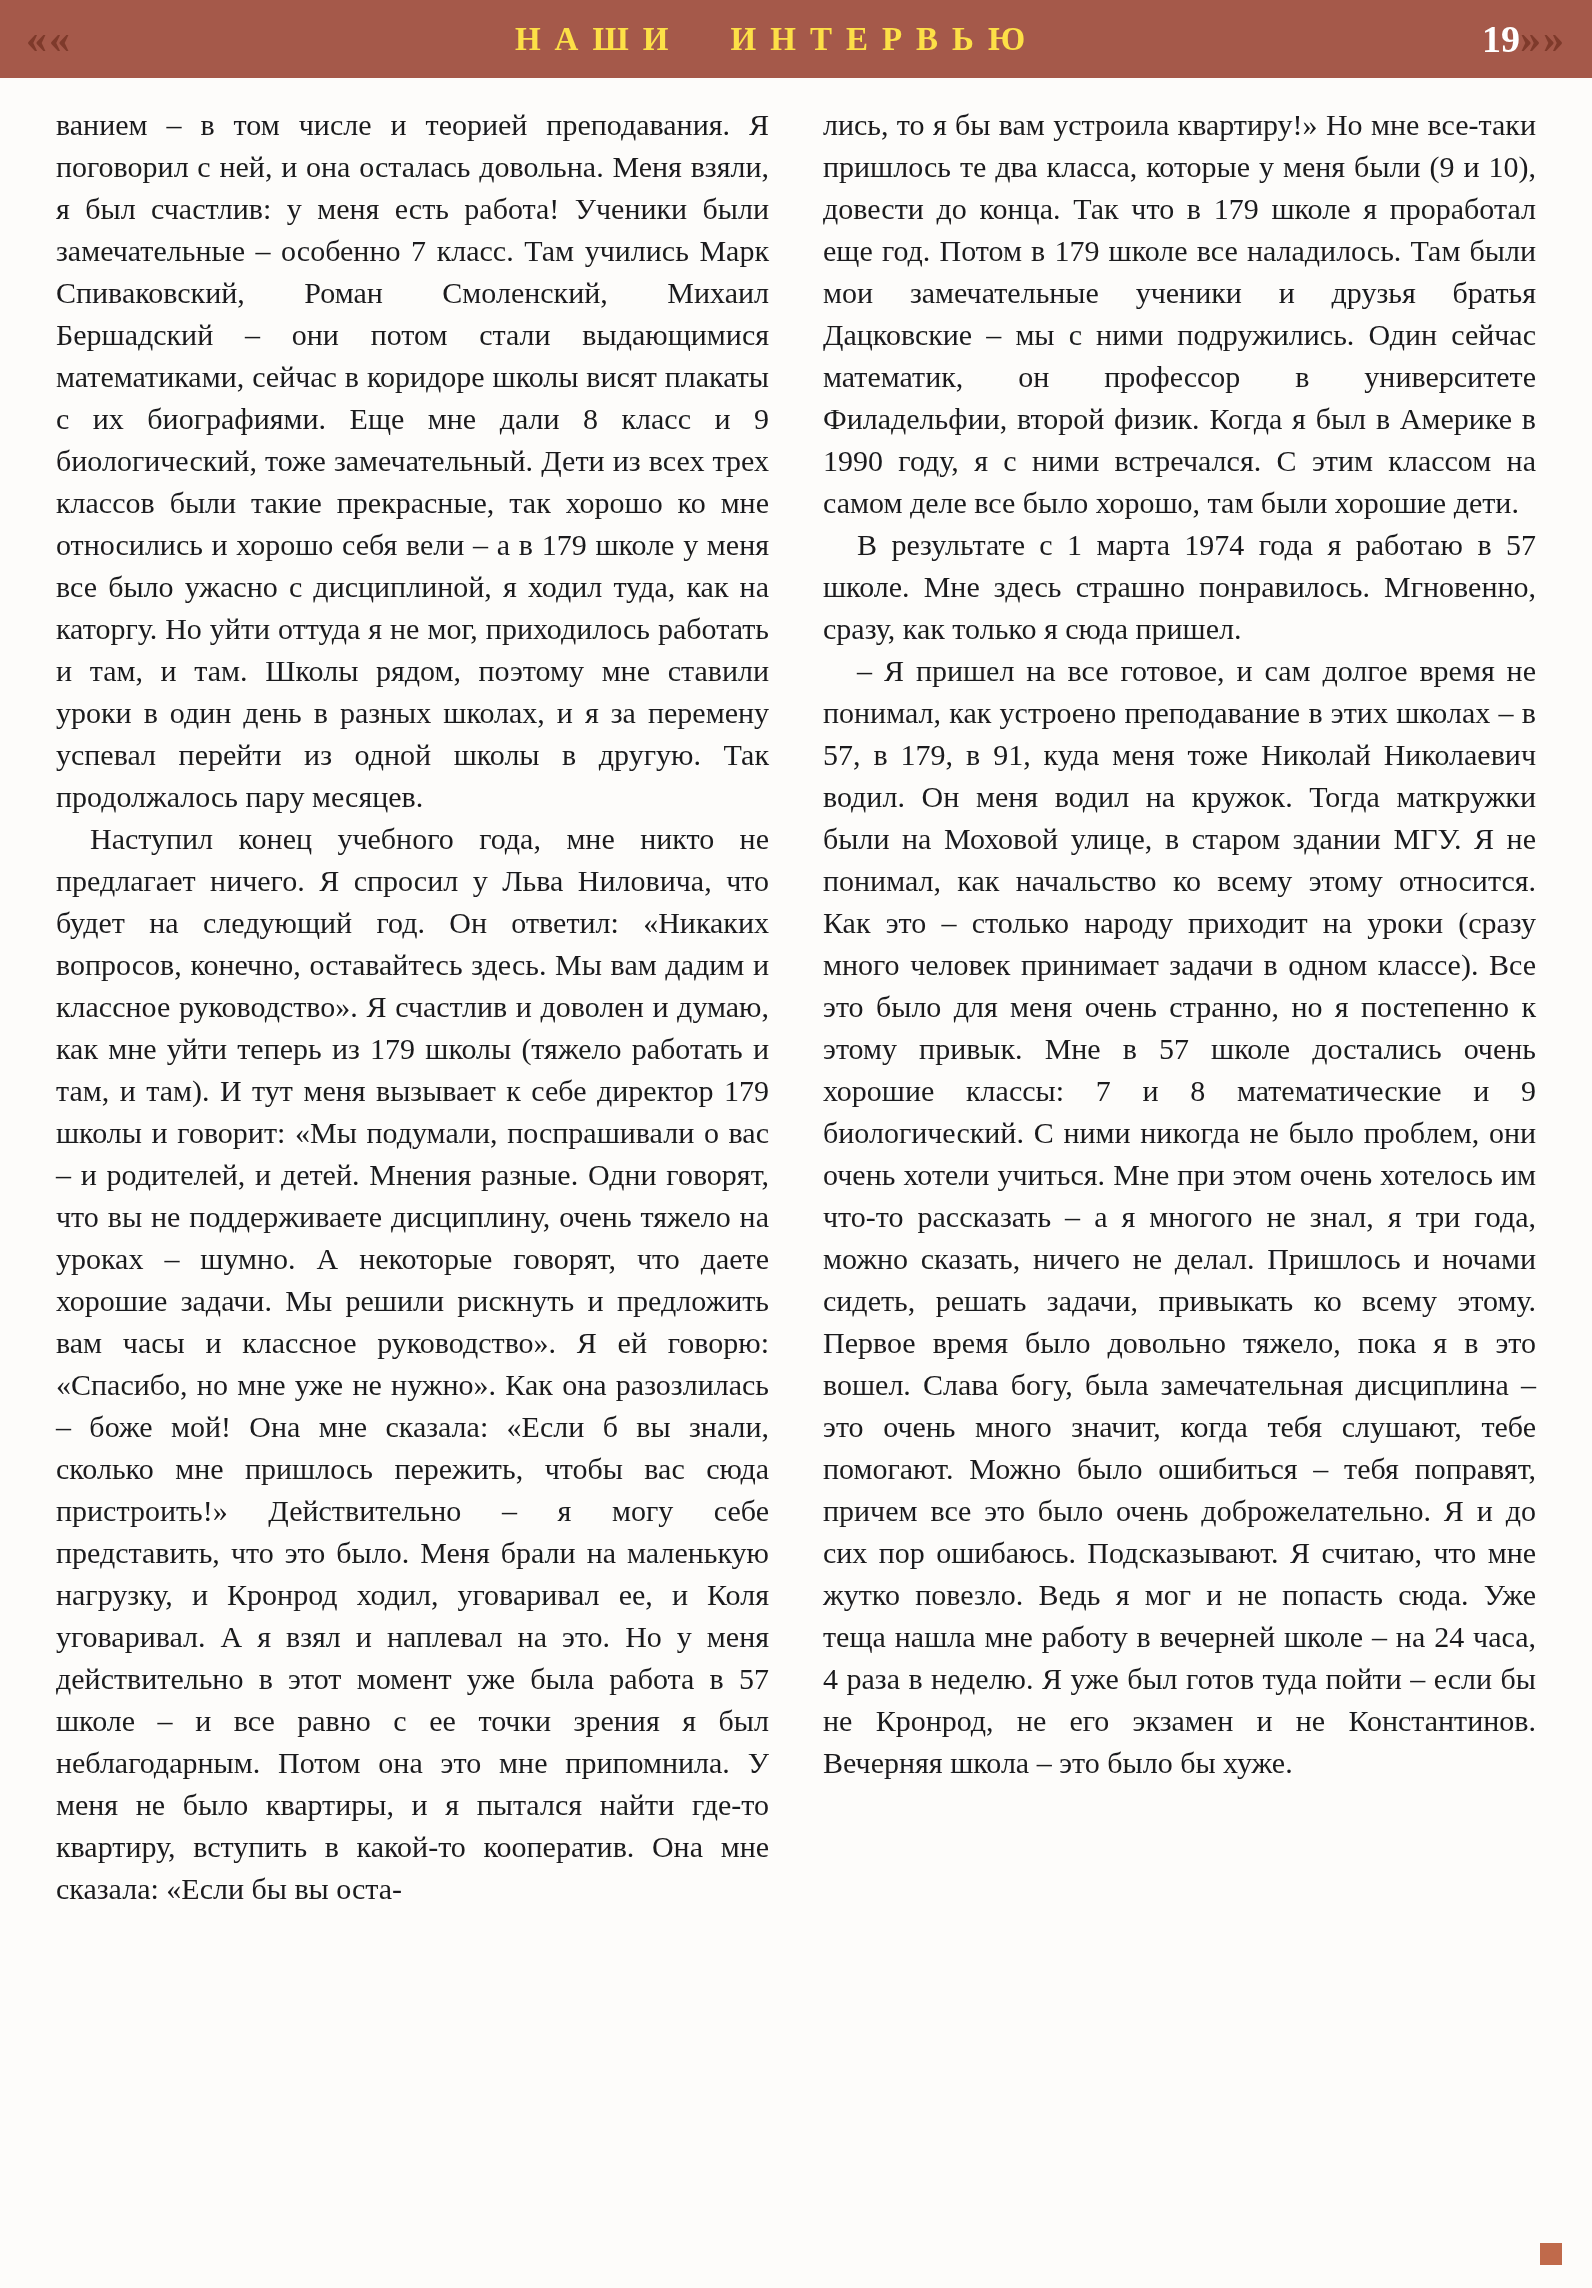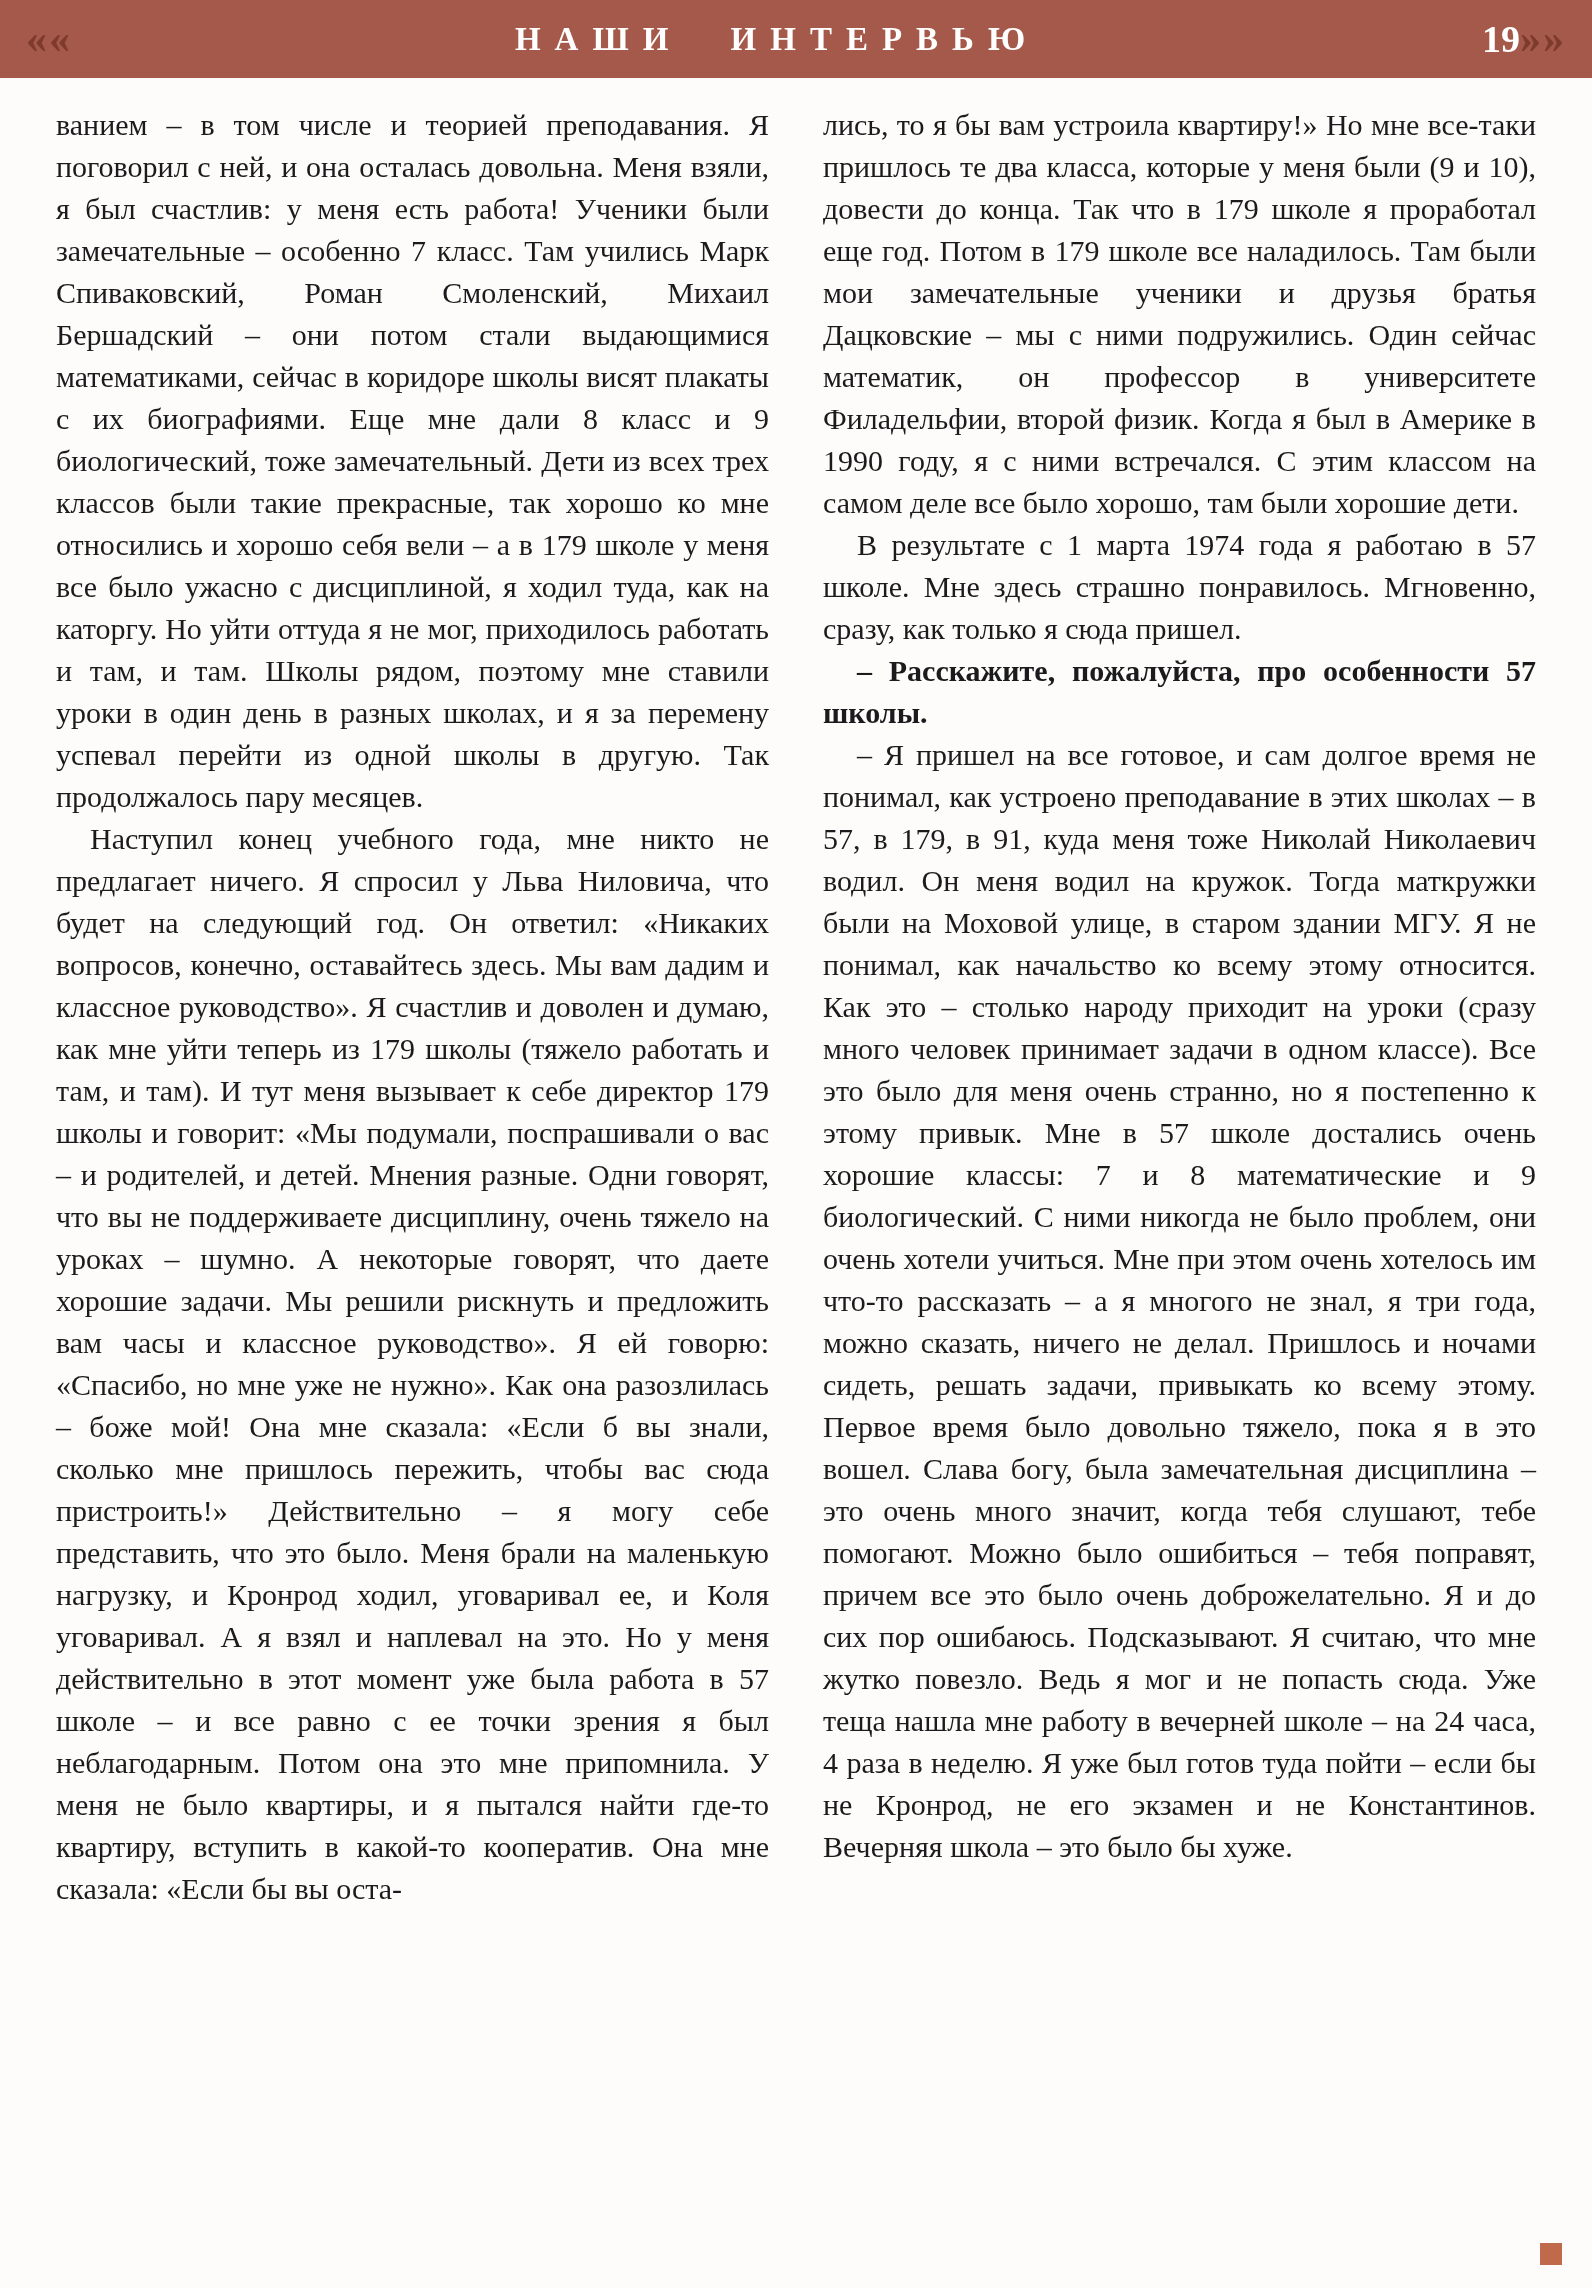--- a/index.html
+++ b/index.html
@@ -23,21 +23,21 @@
     color: #7e3a2b;
     font-size: 42px;
     font-weight: bold;
     letter-spacing: 2px;
     line-height: 1;
     user-select: none;
   }
   .header-title {
     flex: 1;
     text-align: center;
-    color: #ffffff;
+    color: #fde047;
     font-size: 33px;
     font-weight: bold;
     letter-spacing: 14px;
     word-spacing: 26px;
     text-transform: uppercase;
   }
   .header-page {
     color: #ffffff;
     font-size: 38px;
     font-weight: bold;
@@ -78,19 +78,18 @@
 </header>
 
 <main class="content">
   <div class="col">
     <p class="para">ванием – в том числе и теорией преподавания. Я поговорил с ней, и она осталась довольна. Меня взяли, я был счастлив: у меня есть работа! Ученики были замечательные – особенно 7 класс. Там учились Марк Спиваковский, Роман Смоленский, Михаил Бершадский – они потом стали выдающимися математиками, сейчас в коридоре школы висят плакаты с их биографиями. Еще мне дали 8 класс и 9 биологический, тоже замечательный. Дети из всех трех классов были такие прекрасные, так хорошо ко мне относились и хорошо себя вели – а в 179 школе у меня все было ужасно с дисциплиной, я ходил туда, как на каторгу. Но уйти оттуда я не мог, приходилось работать и там, и там. Школы рядом, поэтому мне ставили уроки в один день в разных школах, и я за перемену успевал перейти из одной школы в другую. Так продолжалось пару месяцев.</p>
     <p class="para indent">Наступил конец учебного года, мне никто не предлагает ничего. Я спросил у Льва Ниловича, что будет на следующий год. Он ответил: «Никаких вопросов, конечно, оставайтесь здесь. Мы вам дадим и классное руководство». Я счастлив и доволен и думаю, как мне уйти теперь из 179 школы (тяжело работать и там, и там). И тут меня вызывает к себе директор 179 школы и говорит: «Мы подумали, поспрашивали о вас – и родителей, и детей. Мнения разные. Одни говорят, что вы не поддерживаете дисциплину, очень тяжело на уроках – шумно. А некоторые говорят, что даете хорошие задачи. Мы решили рискнуть и предложить вам часы и классное руководство». Я ей говорю: «Спасибо, но мне уже не нужно». Как она разозлилась – боже мой! Она мне сказала: «Если б вы знали, сколько мне пришлось пережить, чтобы вас сюда пристроить!» Действительно – я могу себе представить, что это было. Меня брали на маленькую нагрузку, и Кронрод ходил, уговаривал ее, и Коля уговаривал. А я взял и наплевал на это. Но у меня действительно в этот момент уже была работа в 57 школе – и все равно с ее точки зрения я был неблагодарным. Потом она это мне припомнила. У меня не было квартиры, и я пытался найти где-то квартиру, вступить в какой-то кооператив. Она мне сказала: «Если бы вы оста-</p>
   </div>
   <div class="col">
     <p class="para">лись, то я бы вам устроила квартиру!» Но мне все-таки пришлось те два класса, которые у меня были (9 и 10), довести до конца. Так что в 179 школе я проработал еще год. Потом в 179 школе все наладилось. Там были мои замечательные ученики и друзья братья Дацковские – мы с ними подружились. Один сейчас математик, он профессор в университете Филадельфии, второй физик. Когда я был в Америке в 1990 году, я с ними встречался. С этим классом на самом деле все было хорошо, там были хорошие дети.</p>
     <p class="para indent">В результате с 1 марта 1974 года я работаю в 57 школе. Мне здесь страшно понравилось. Мгновенно, сразу, как только я сюда пришел.</p>
-    <p class="para indent bold">– Расскажите, пожалуйста, про особенности 57 школы.</p>
     <p class="para indent">– Я пришел на все готовое, и сам долгое время не понимал, как устроено преподавание в этих школах – в 57, в 179, в 91, куда меня тоже Николай Николаевич водил. Он меня водил на кружок. Тогда маткружки были на Моховой улице, в старом здании МГУ. Я не понимал, как начальство ко всему этому относится. Как это – столько народу приходит на уроки (сразу много человек принимает задачи в одном классе). Все это было для меня очень странно, но я постепенно к этому привык. Мне в 57 школе достались очень хорошие классы: 7 и 8 математические и 9 биологический. С ними никогда не было проблем, они очень хотели учиться. Мне при этом очень хотелось им что-то рассказать – а я многого не знал, я три года, можно сказать, ничего не делал. Пришлось и ночами сидеть, решать задачи, привыкать ко всему этому. Первое время было довольно тяжело, пока я в это вошел. Слава богу, была замечательная дисциплина – это очень много значит, когда тебя слушают, тебе помогают. Можно было ошибиться – тебя поправят, причем все это было очень доброжелательно. Я и до сих пор ошибаюсь. Подсказывают. Я считаю, что мне жутко повезло. Ведь я мог и не попасть сюда. Уже теща нашла мне работу в вечерней школе – на 24 часа, 4 раза в неделю. Я уже был готов туда пойти – если бы не Кронрод, не его экзамен и не Константинов. Вечерняя школа – это было бы хуже.</p>
   </div>
 </main>
 
 <div class="end-mark"></div>
 
 
 </body></html>

